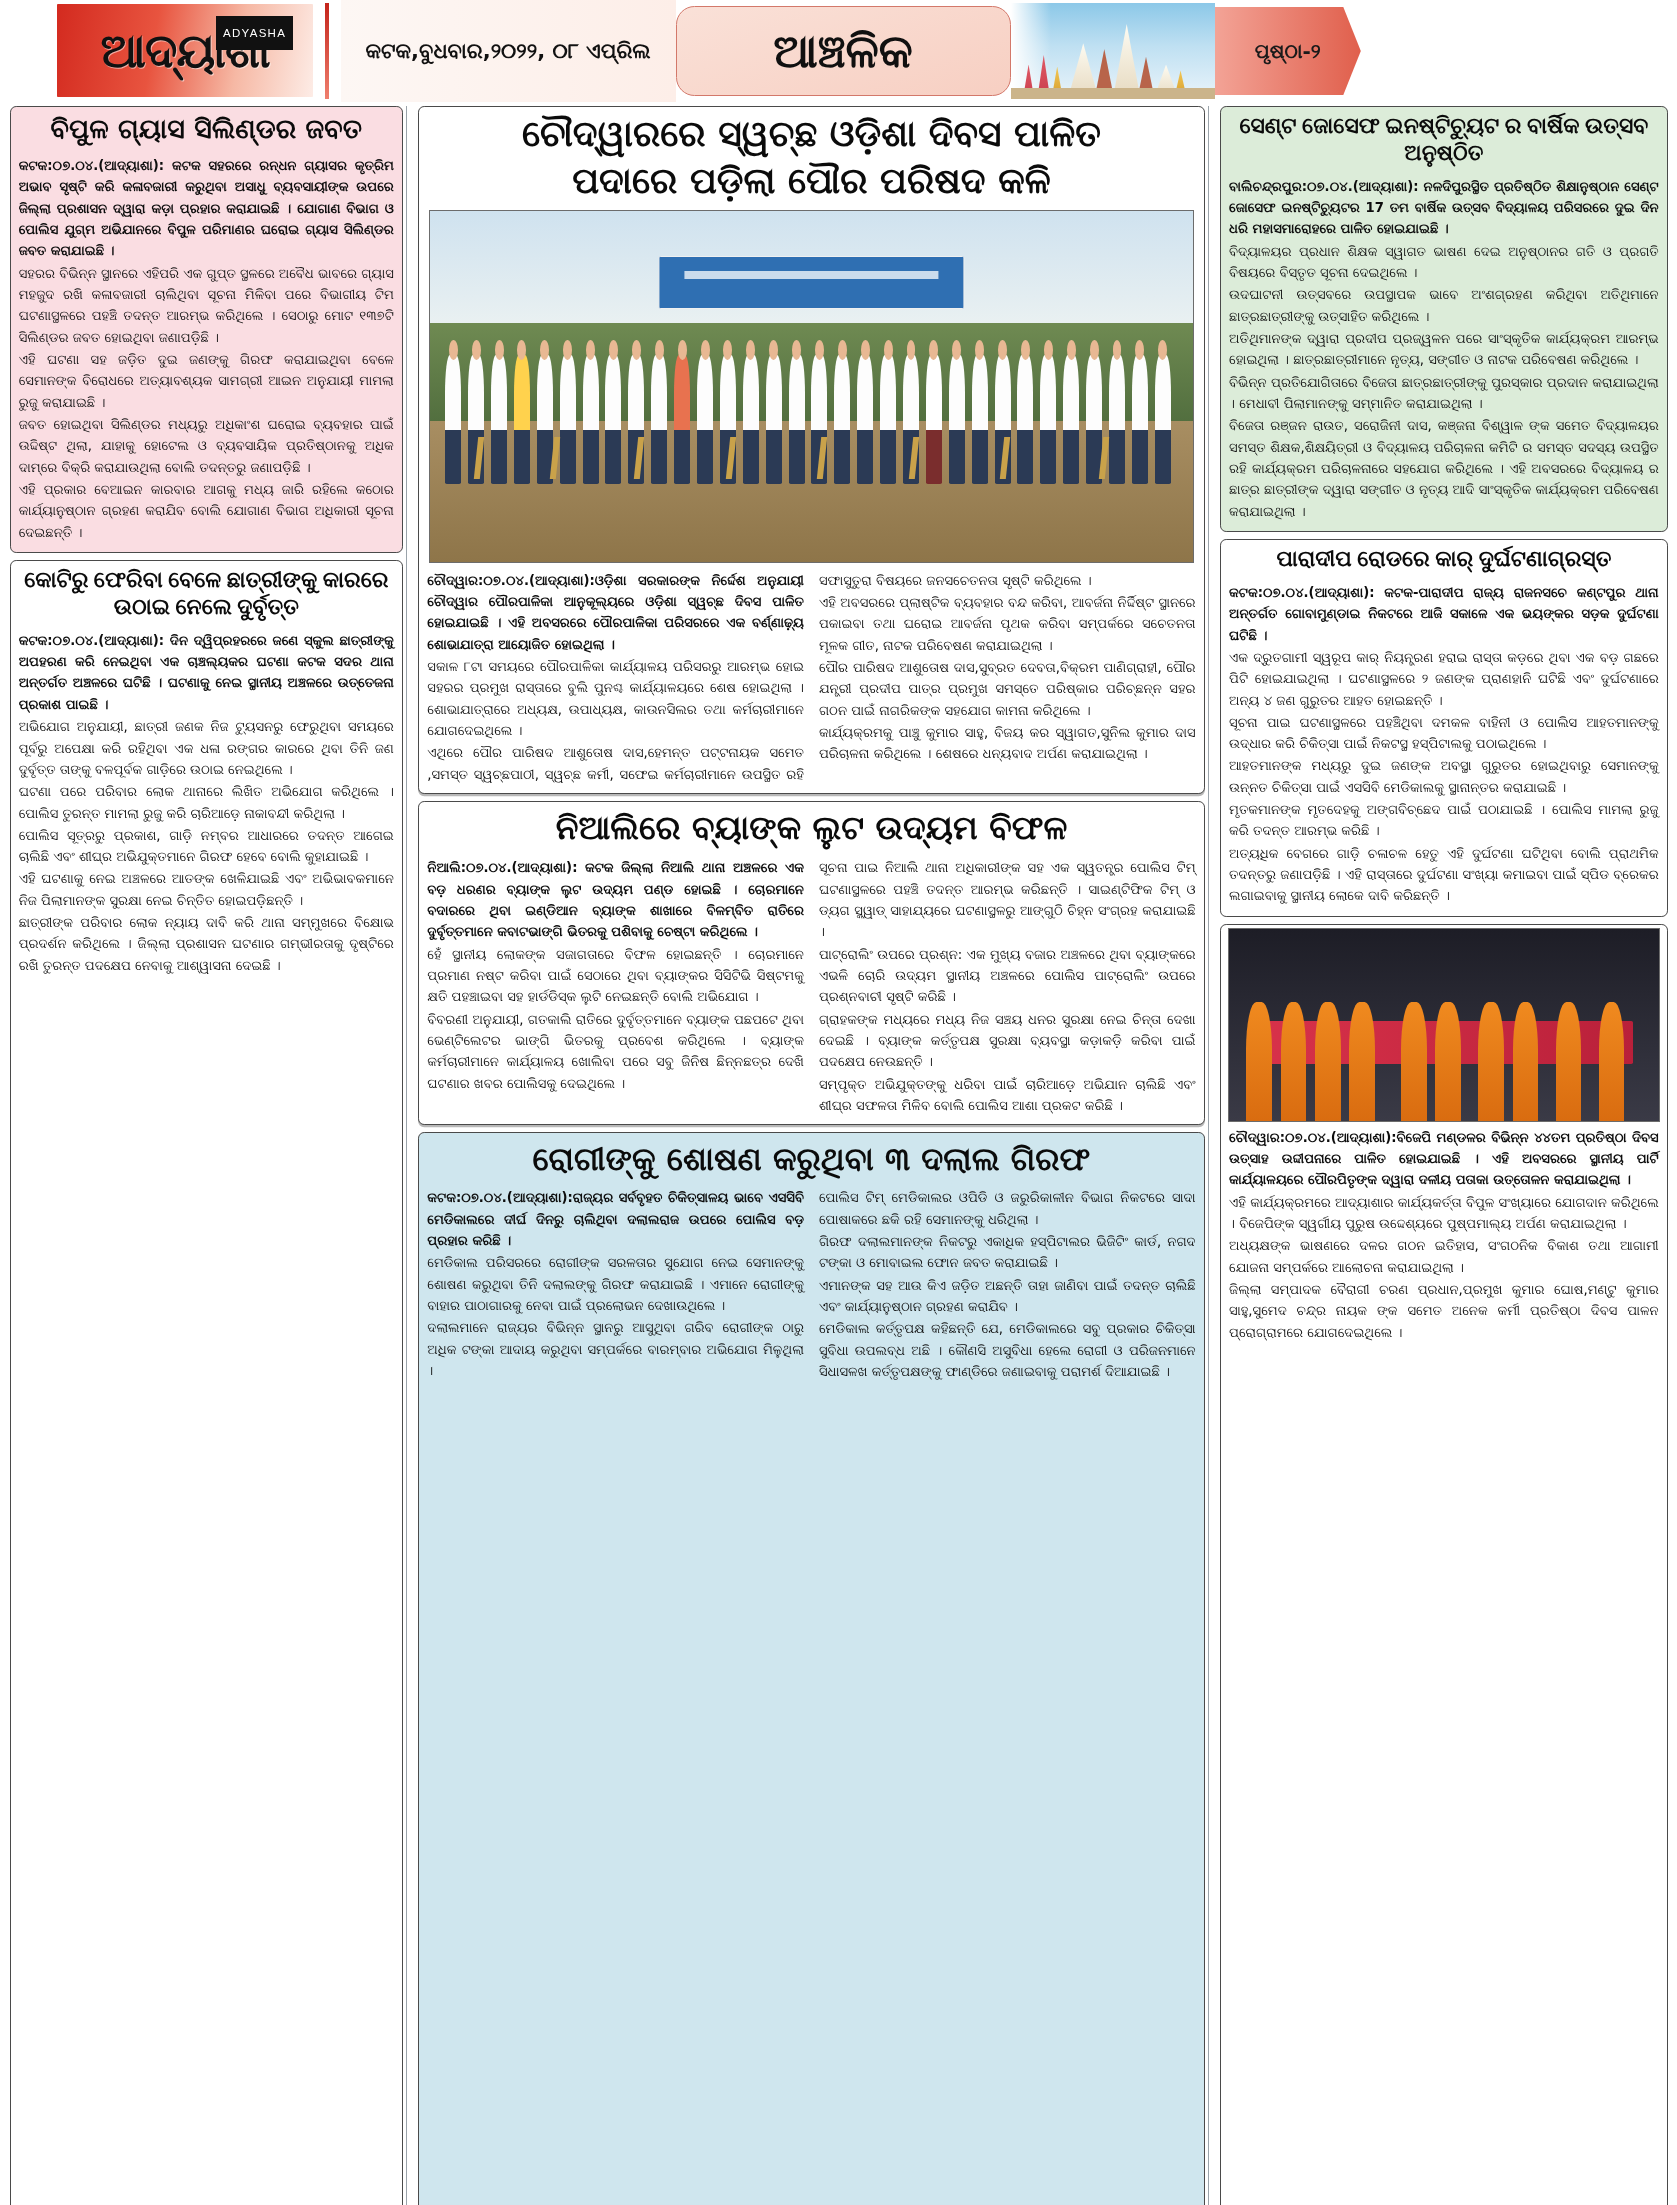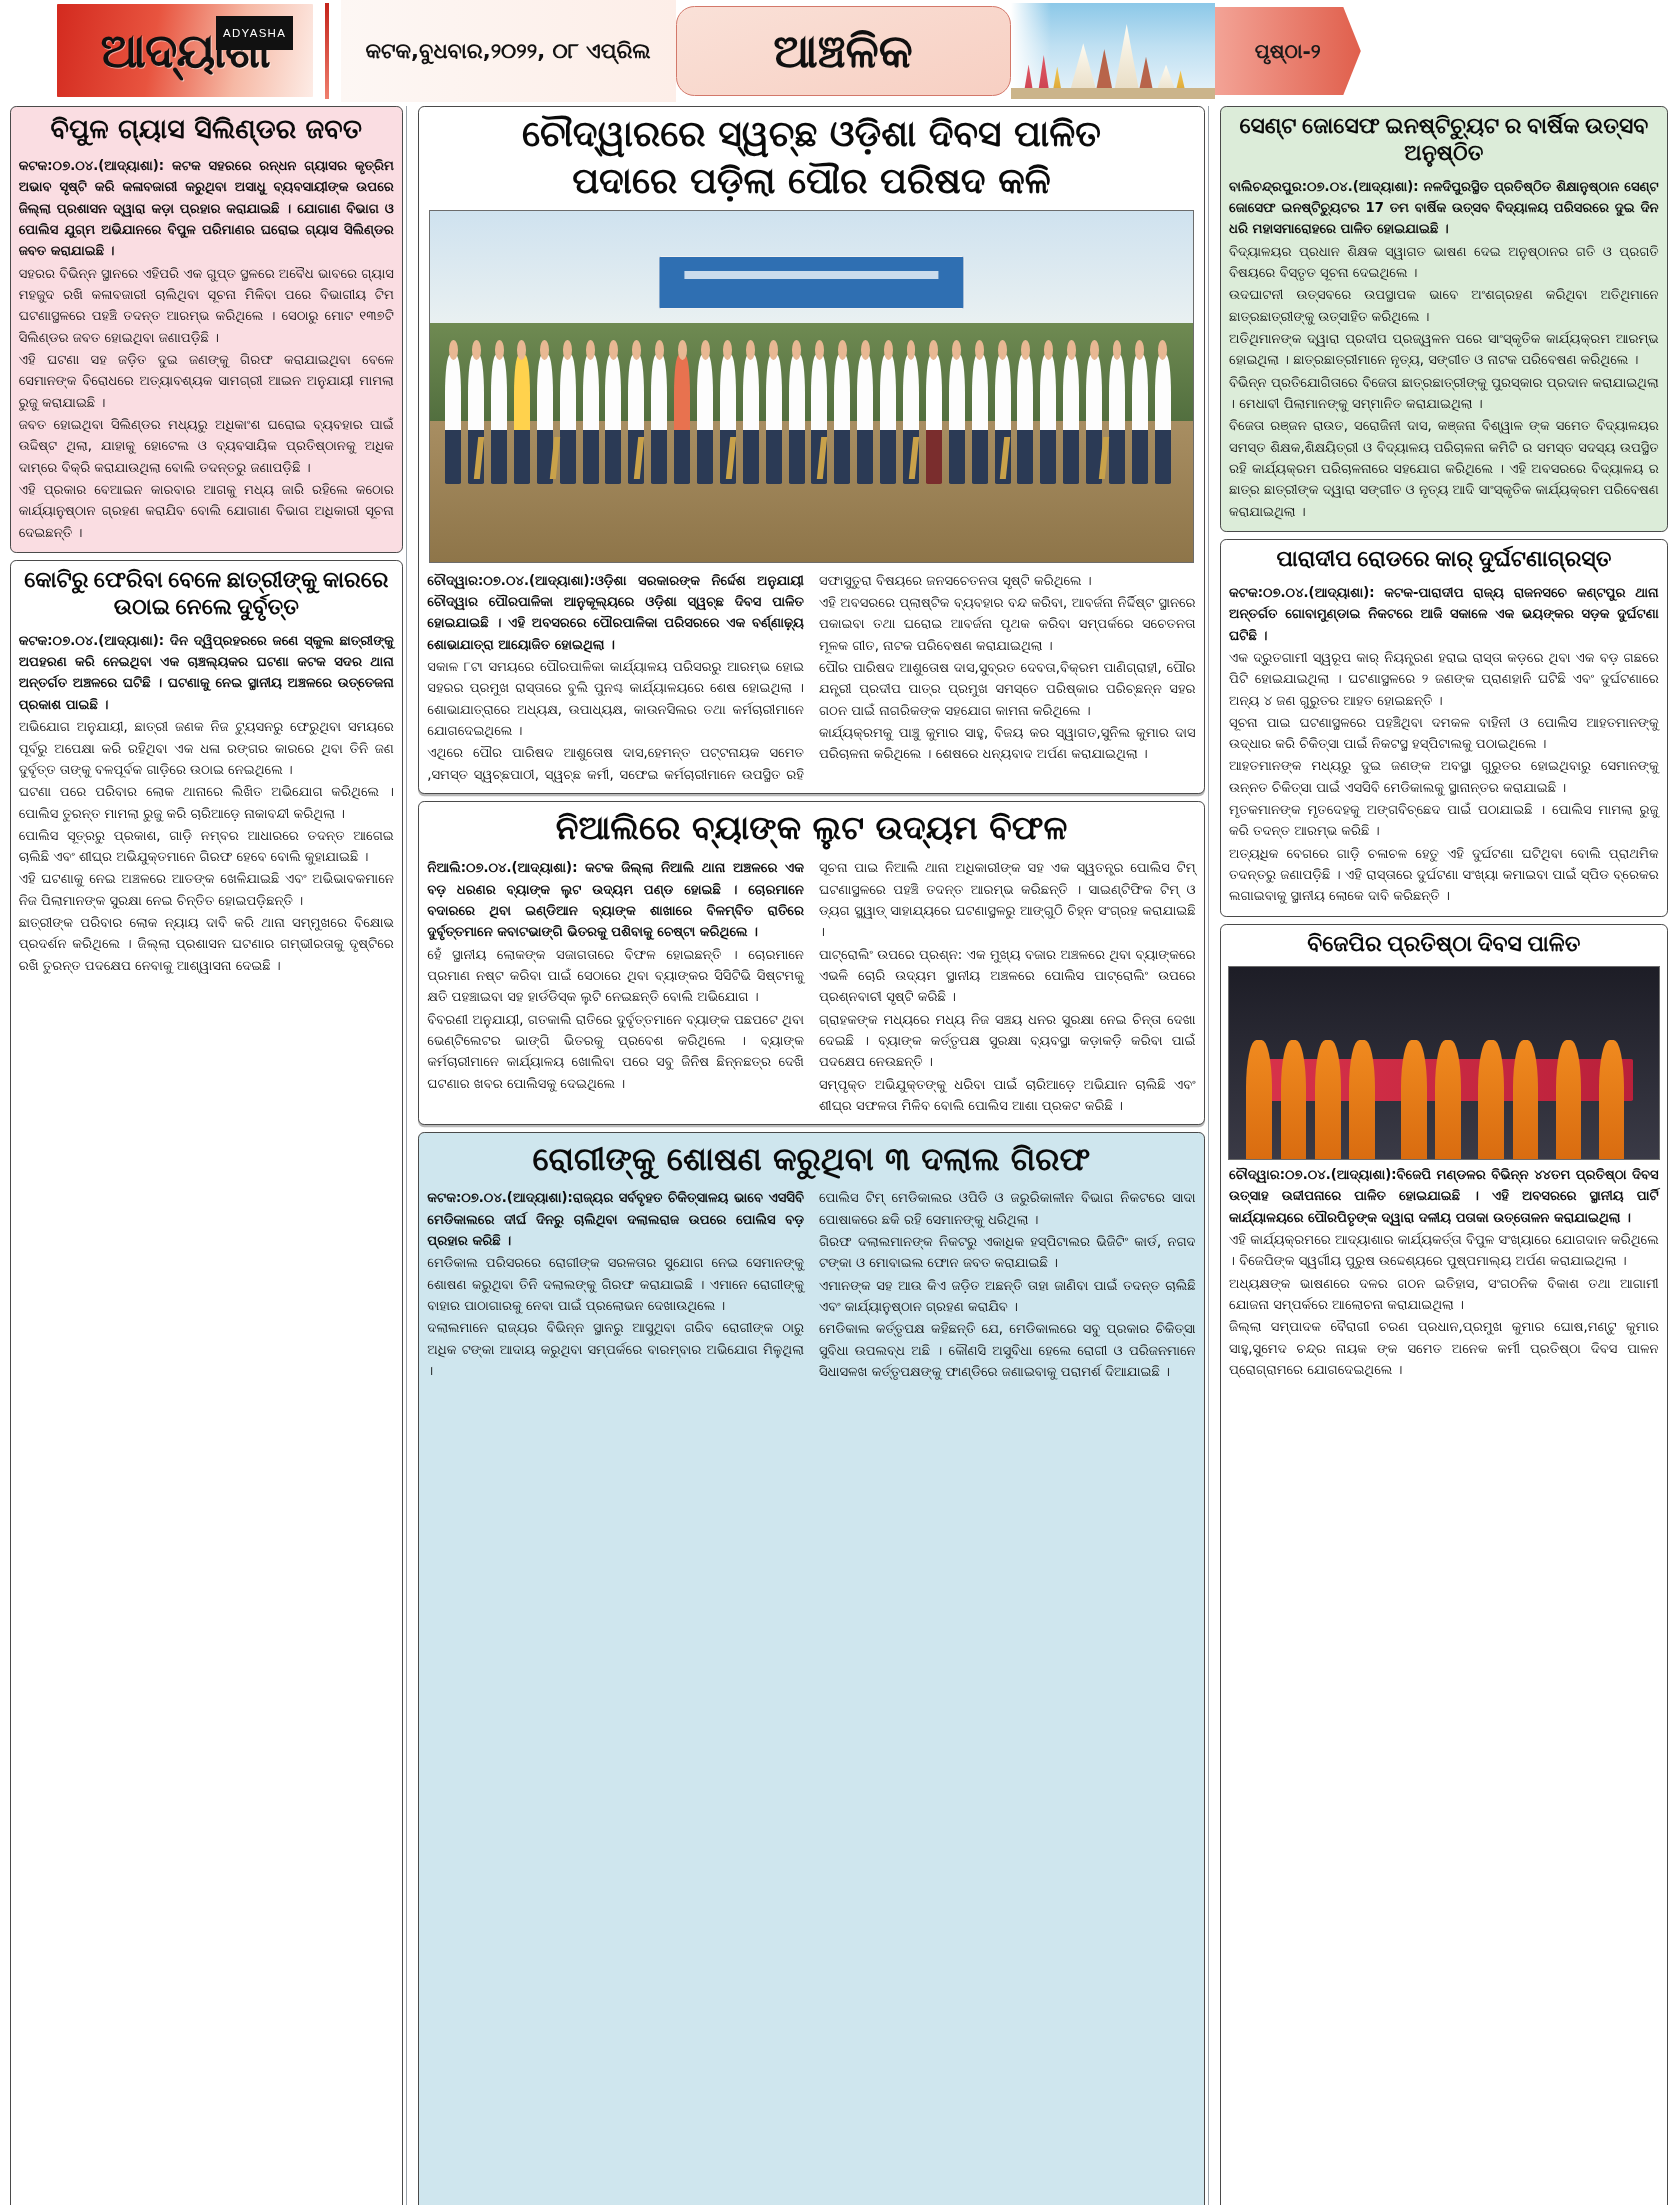--- a/index.html
+++ b/index.html
@@ -334,21 +334,20 @@
         <p class="lead">କଟକ:୦୭.୦୪.(ଆଦ୍ୟାଶା): କଟକ-ପାରାଦୀପ ରାଜ୍ୟ ରାଜନସଚେ କଣ୍ଟପୁର ଥାନା ଅନ୍ତର୍ଗତ ଗୋବାମୁଣ୍ଡାଇ ନିକଟରେ ଆଜି ସକାଳେ ଏକ ଭୟଙ୍କର ସଡ଼କ ଦୁର୍ଘଟଣା ଘଟିଛି ।</p>
         <p>ଏକ ଦ୍ରୁତଗାମୀ ସ୍ୱରୂପ କାର୍ ନିୟନ୍ତ୍ରଣ ହରାଇ ରାସ୍ତା କଡ଼ରେ ଥିବା ଏକ ବଡ଼ ଗଛରେ ପିଟି ହୋଇଯାଇଥିଲା । ଘଟଣାସ୍ଥଳରେ ୨ ଜଣଙ୍କ ପ୍ରାଣହାନି ଘଟିଛି ଏବଂ ଦୁର୍ଘଟଣାରେ ଅନ୍ୟ ୪ ଜଣ ଗୁରୁତର ଆହତ ହୋଇଛନ୍ତି ।</p>
         <p>ସୂଚନା ପାଇ ଘଟଣାସ୍ଥଳରେ ପହଞ୍ଚିଥିବା ଦମକଳ ବାହିନୀ ଓ ପୋଲିସ ଆହତମାନଙ୍କୁ ଉଦ୍ଧାର କରି ଚିକିତ୍ସା ପାଇଁ ନିକଟସ୍ଥ ହସ୍ପିଟାଲକୁ ପଠାଇଥିଲେ ।</p>
         <p>ଆହତମାନଙ୍କ ମଧ୍ୟରୁ ଦୁଇ ଜଣଙ୍କ ଅବସ୍ଥା ଗୁରୁତର ହୋଇଥିବାରୁ ସେମାନଙ୍କୁ ଉନ୍ନତ ଚିକିତ୍ସା ପାଇଁ ଏସସିବି ମେଡିକାଲକୁ ସ୍ଥାନାନ୍ତର କରାଯାଇଛି ।</p>
         <p>ମୃତକମାନଙ୍କ ମୃତଦେହକୁ ଅଙ୍ଗବିଚ୍ଛେଦ ପାଇଁ ପଠାଯାଇଛି । ପୋଲିସ ମାମଲା ରୁଜୁ କରି ତଦନ୍ତ ଆରମ୍ଭ କରିଛି ।</p>
         <p>ଅତ୍ୟଧିକ ବେଗରେ ଗାଡ଼ି ଚଳାଚଳ ହେତୁ ଏହି ଦୁର୍ଘଟଣା ଘଟିଥିବା ବୋଲି ପ୍ରାଥମିକ ତଦନ୍ତରୁ ଜଣାପଡ଼ିଛି । ଏହି ରାସ୍ତାରେ ଦୁର୍ଘଟଣା ସଂଖ୍ୟା କମାଇବା ପାଇଁ ସ୍ପିଡ ବ୍ରେକର ଲଗାଇବାକୁ ସ୍ଥାନୀୟ ଲୋକେ ଦାବି କରିଛନ୍ତି ।</p>
       </div>
     </div>
 
     <div class="card plain" style="flex:1">
-      <div class="hl hl-md">ବିଜେପିର ପ୍ରତିଷ୍ଠା ଦିବସ ପାଳିତ</div>
       <div class="photo photo-small">
         <i class="stage"></i>
         <i class="stage-banner"></i>
         <i class="saffron" style="left:4%"></i>
           <i class="saffron" style="left:12%"></i>
         <i class="saffron" style="left:20%"></i>
           <i class="saffron" style="left:28%"></i>
         <i class="saffron" style="left:40%"></i>
           <i class="saffron" style="left:48%"></i>
         <i class="saffron" style="left:58%"></i>

